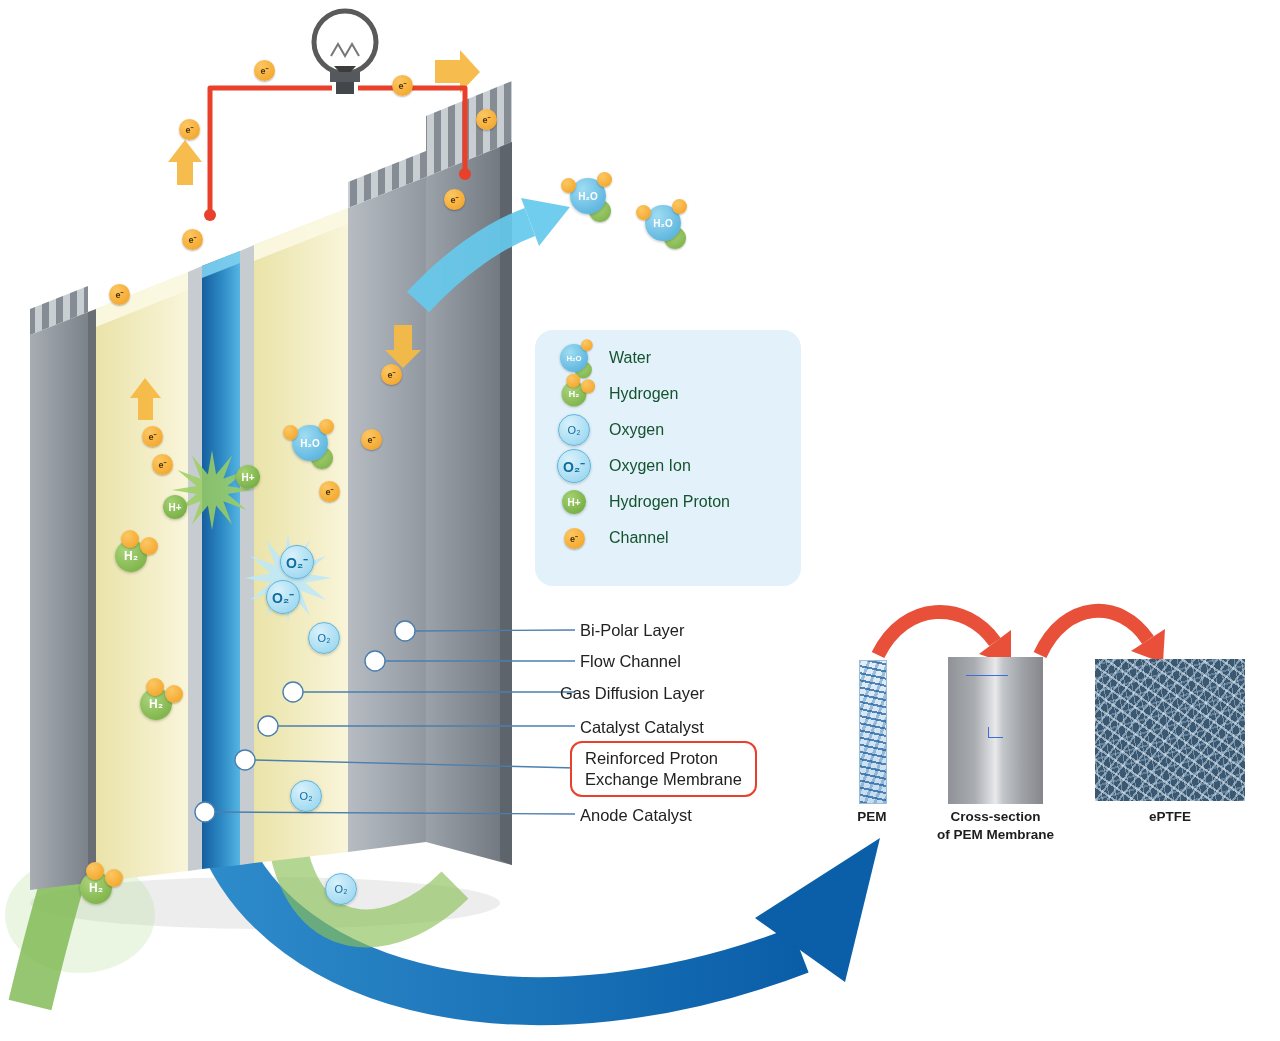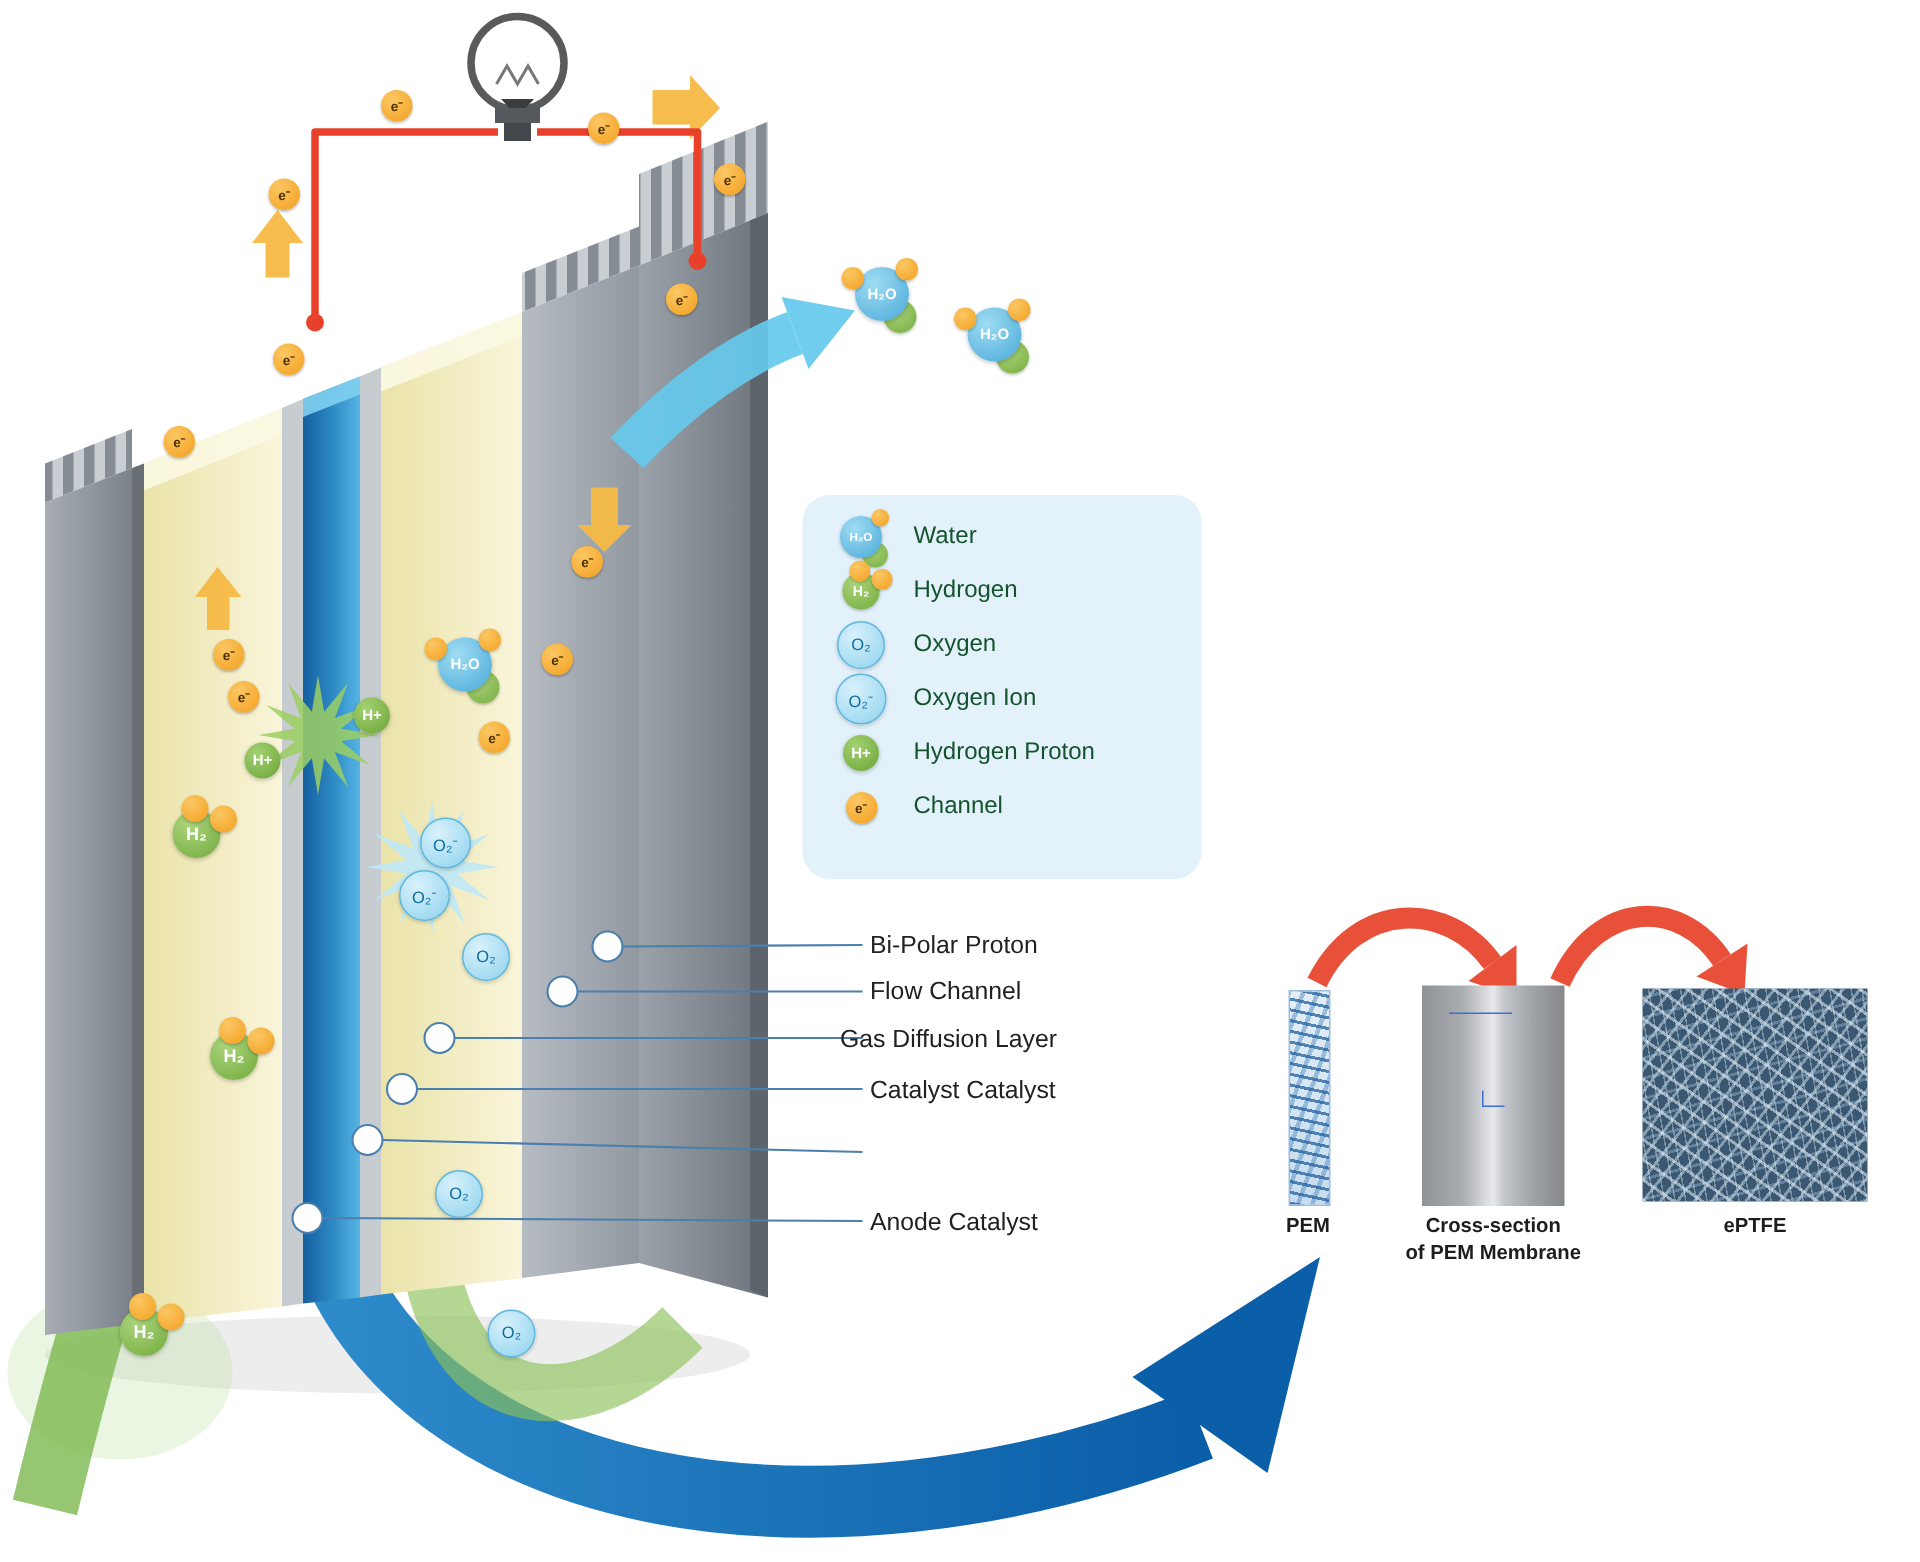--- a/index.html
+++ b/index.html
@@ -27,21 +27,21 @@
   .h2o .core{width:36px;height:36px;background:radial-gradient(circle at 35% 30%, #9fdcf2, #49a9d9);
     color:#fff;font-size:10px;}
   .h2o .d1{width:15px;height:15px;top:-6px;right:-6px;}
   .h2o .d2{width:15px;height:15px;left:-9px;top:0px;}
   .h2o .g1{width:22px;height:22px;bottom:-8px;right:-5px;}
   .o2{width:30px;height:30px;border-radius:50%;display:flex;align-items:center;justify-content:center;
     background:radial-gradient(circle at 35% 30%, #d9f1fb, #8ed2ee);border:1px solid #5fb6de;
     color:#0f6d9e;font-size:11px;font-weight:normal;box-shadow:0 1px 3px rgba(0,0,0,.2);}
   .o2ion{width:32px;height:32px;border-radius:50%;display:flex;align-items:center;justify-content:center;
     background:radial-gradient(circle at 35% 30%, #d9f1fb, #8ed2ee);border:1px solid #5fb6de;
-    color:#0f6d9e;font-size:11px;font-weight:normal;box-shadow:0 1px 3px rgba(0,0,0,.2);}
+    color:#0f6d9e;font-size:14px;font-weight:bold;box-shadow:0 1px 3px rgba(0,0,0,.2);}
   .hplus{width:24px;height:24px;border-radius:50%;display:flex;align-items:center;justify-content:center;
     background:radial-gradient(circle at 35% 30%, #a4d172, #6aa436);color:#fff;font-size:10px;font-weight:bold;
     box-shadow:0 1px 3px rgba(0,0,0,.25);}
 
   
   .legend{position:absolute;left:535px;top:330px;width:266px;height:246px;z-index:3;
     background:#e2f1fa;border-radius:18px;padding:10px 0 0 0;}
   .lg-row{display:flex;align-items:center;height:36px;padding-left:16px;gap:12px;}
   .lg-ico{width:46px;display:flex;justify-content:center;align-items:center;position:relative;}
   .lg-ico .mol{position:relative;transform:scale(.78);}
@@ -308,24 +308,28 @@
       <span class="lg-label">Hydrogen Proton</span>
     </div>
     <div class="lg-row">
       <span class="lg-ico">
           <span class="e-badge" style="position:relative">e⁻</span>
         </span>
       <span class="lg-label">Channel</span>
     </div>
   </div>
 
-  <div class="plabel" style="left:580px;top:621px">Bi-Polar Proton</div>
+  <div class="plabel" style="left:580px;top:621px">Bi-Polar Layer</div>
   <div class="plabel" style="left:580px;top:652px">Flow Channel</div>
   <div class="plabel" style="left:560px;top:684px">Gas Diffusion Layer</div>
   <div class="plabel" style="left:580px;top:718px">Catalyst Catalyst</div>
+  <div class="plabel pem-box" style="left:570px;top:741px">
+    <div>Reinforced Proton</div>
+    <div>Exchange Membrane</div>
+  </div>
   <div class="plabel" style="left:580px;top:806px">Anode Catalyst</div>
 
   <div class="panel pem-strip"></div>
   <div class="panel cross-img">
     <span class="mark1"></span>
     <span class="mark2"></span>
   </div>
   <div class="panel eptfe-img"></div>
 
   <div class="caption" style="left:840px;top:808px;width:64px">PEM</div>

